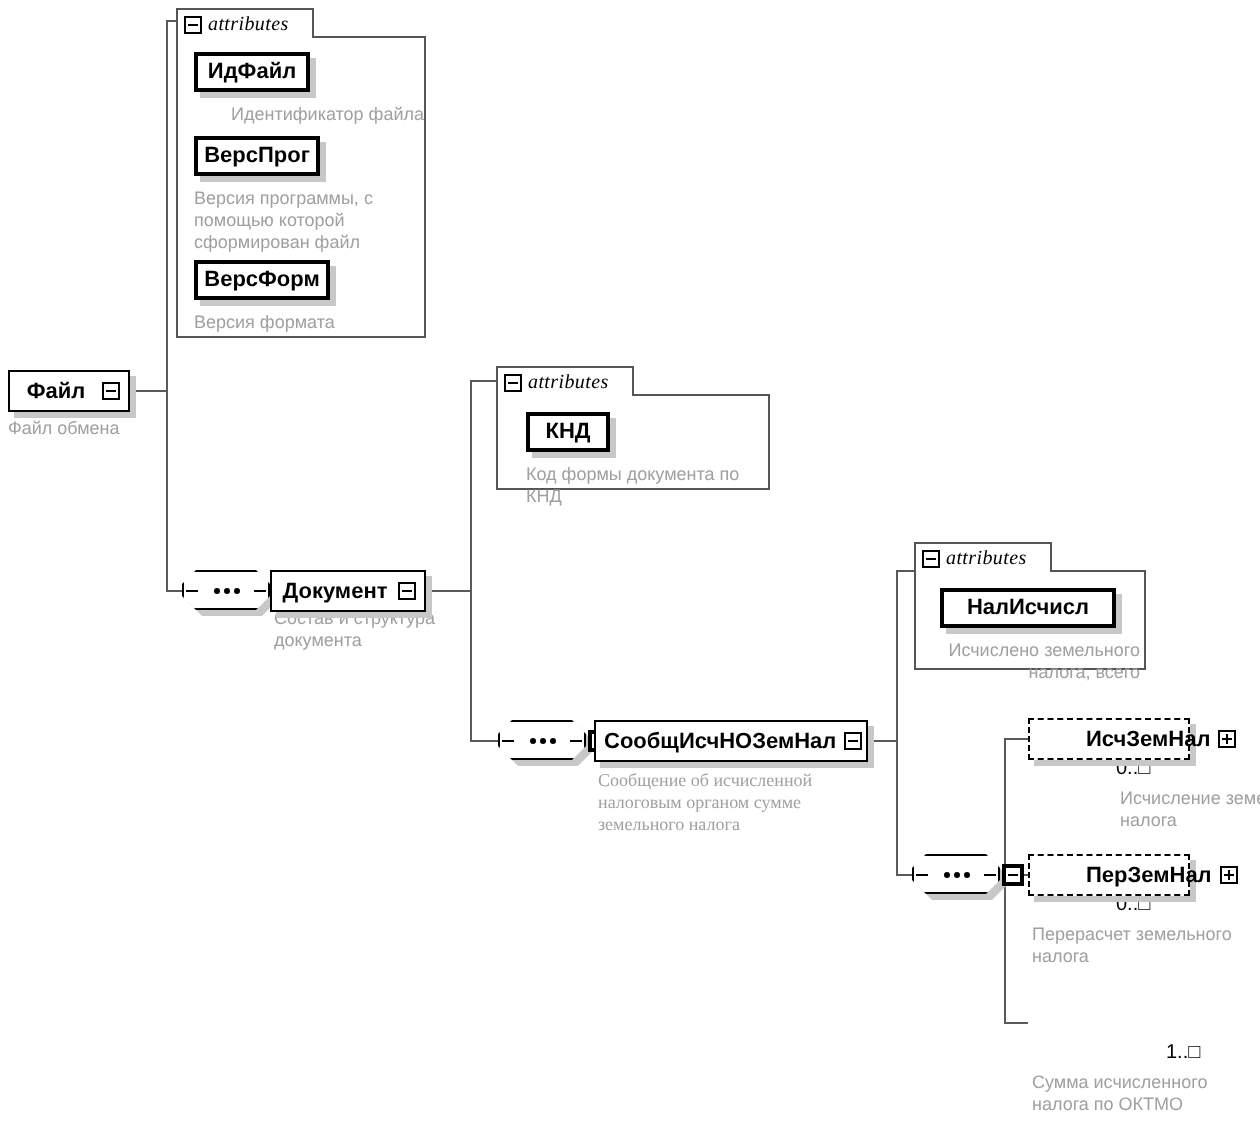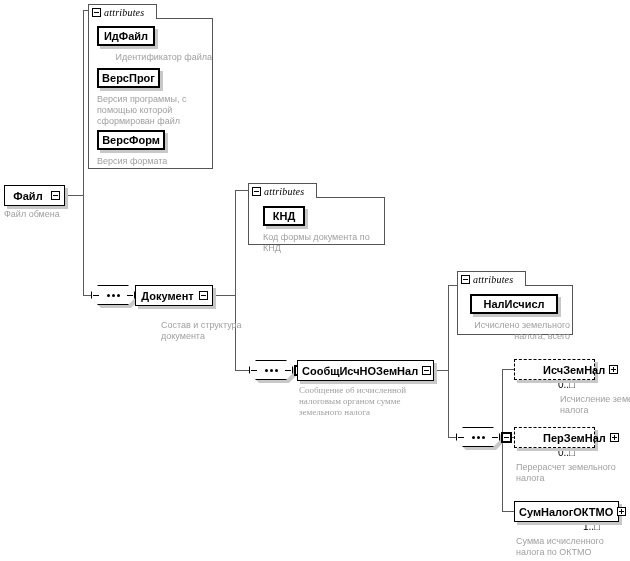--- a/index.html
+++ b/index.html
@@ -284,21 +284,21 @@
         <i></i>
         <i></i>
       </div>
     <div class="seq-exp"></div>
   </div>
 
   <div class="node" style="left:135px; top:285px; width:78px;">
     <span class="node-label">Документ</span>
     <span class="expander"></span>
   </div>
-  <div class="desc" style="left:137px; top:320px; width:100px;margin-left:24px;">Состав и структура
+  <div class="desc" style="left:137px; top:304px; width:100px;">Состав и структура
 документа</div>
 
   <div class="attr-tab" style="left:248px; top:183px; width:69px;">
     <span class="expander"></span>
     <span class="tab-label">attributes</span>
   </div>
   <div class="attr-box" style="left:248px; top:197px; width:137px; height:48px;"></div>
 
   <div class="attr-item" style="left:263px; top:206px; width:42px;">
     <span>КНД</span>
@@ -361,21 +361,17 @@
 налога</div>
 
   <div class="node dashed" style="left:514px; top:427px; width:81px;">
     <span class="node-label">ПерЗемНал</span>
     <span class="expander plus"></span>
   </div>
   <div class="card" style="left:558px; top:447px;">0..□</div>
   <div class="desc" style="left:516px; top:462px; width:110px;">Перерасчет земельного
 налога</div>
 
-  <div class="node" style="left:514px; top:501px; width:105px;">
-    <span class="node-label">СумНалогОКТМО</span>
-    <span class="expander plus"></span>
-  </div>
   <div class="card" style="left:583px; top:521px;">1..□</div>
   <div class="desc" style="left:516px; top:536px; width:110px;">Сумма исчисленного
 налога по ОКТМО</div>
 
 </div>
 
 </body></html>

